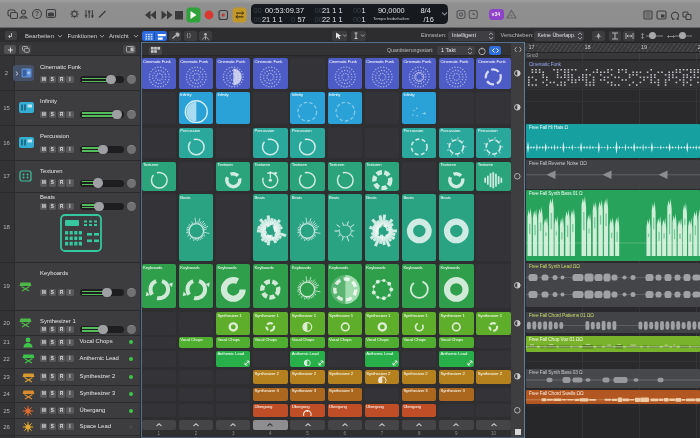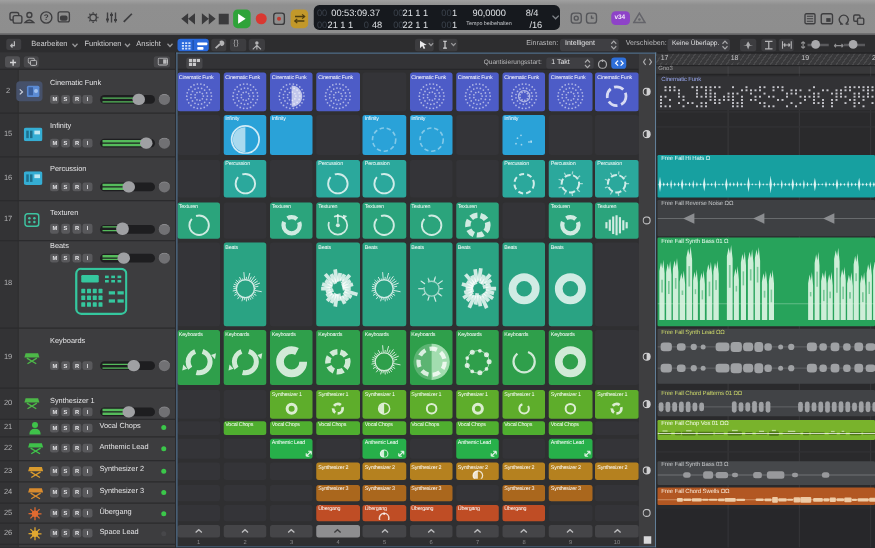--- a/index.html
+++ b/index.html
@@ -42,21 +42,21 @@
         <path d="M96 8.2 h7.5 M96 11.8 h7.5"></path>
         <path d="M101.7 6.5 l2 1.7 l-2 1.7 M97.8 10.1 l-2 1.7 l2 1.7" stroke-width="1"></path>
       </g>
     </svg>
     <div style="left:251px;top:4px;width:197px;height:19.5px;background:#16191e;border-radius:4.5px"></div>
     <div style="left:253.5px;top:7.3px;font-size:7.4px;color:#3a414b;font-weight:400;white-space:nowrap;line-height:1;">00</div>
     <div style="left:265px;top:7.3px;font-size:7.4px;color:#dfe2e6;font-weight:400;white-space:nowrap;line-height:1;">00:53:09.37</div>
     <div style="left:253.5px;top:15.6px;font-size:7.4px;color:#3a414b;font-weight:400;white-space:nowrap;line-height:1;">00</div>
     <div style="left:262px;top:15.6px;font-size:7.4px;color:#dfe2e6;font-weight:400;white-space:nowrap;line-height:1;">21 1 1</div>
     <div style="left:291px;top:15.6px;font-size:7.4px;color:#3a414b;font-weight:400;white-space:nowrap;line-height:1;">0</div>
-    <div style="left:297.5px;top:15.6px;font-size:7.4px;color:#dfe2e6;font-weight:400;white-space:nowrap;line-height:1;">48</div>
+    <div style="left:297.5px;top:15.6px;font-size:7.4px;color:#dfe2e6;font-weight:400;white-space:nowrap;line-height:1;">57</div>
     <div style="left:314.5px;top:7.3px;font-size:7.4px;color:#3a414b;font-weight:400;white-space:nowrap;line-height:1;">00</div>
     <div style="left:322px;top:7.3px;font-size:7.4px;color:#dfe2e6;font-weight:400;white-space:nowrap;line-height:1;">21 1 1</div>
     <div style="left:353px;top:7.3px;font-size:7.4px;color:#3a414b;font-weight:400;white-space:nowrap;line-height:1;">00</div>
     <div style="left:361.5px;top:7.3px;font-size:7.4px;color:#dfe2e6;font-weight:400;white-space:nowrap;line-height:1;">1</div>
     <div style="left:314.5px;top:15.6px;font-size:7.4px;color:#3a414b;font-weight:400;white-space:nowrap;line-height:1;">00</div>
     <div style="left:322px;top:15.6px;font-size:7.4px;color:#dfe2e6;font-weight:400;white-space:nowrap;line-height:1;">22 1 1</div>
     <div style="left:353px;top:15.6px;font-size:7.4px;color:#3a414b;font-weight:400;white-space:nowrap;line-height:1;">00</div>
     <div style="left:361.5px;top:15.6px;font-size:7.4px;color:#dfe2e6;font-weight:400;white-space:nowrap;line-height:1;">1</div>
     <div style="left:378px;top:7.3px;font-size:7.4px;color:#dfe2e6;font-weight:400;white-space:nowrap;line-height:1;">90,0000</div>
     <div style="left:373px;top:16.8px;font-size:4.3px;color:#c6c9cd;font-weight:400;white-space:nowrap;line-height:1;">Tempo beibehalten</div>

